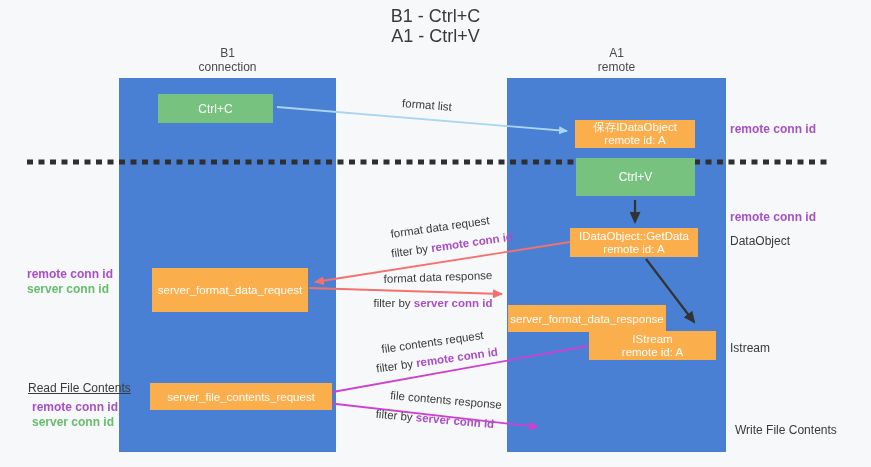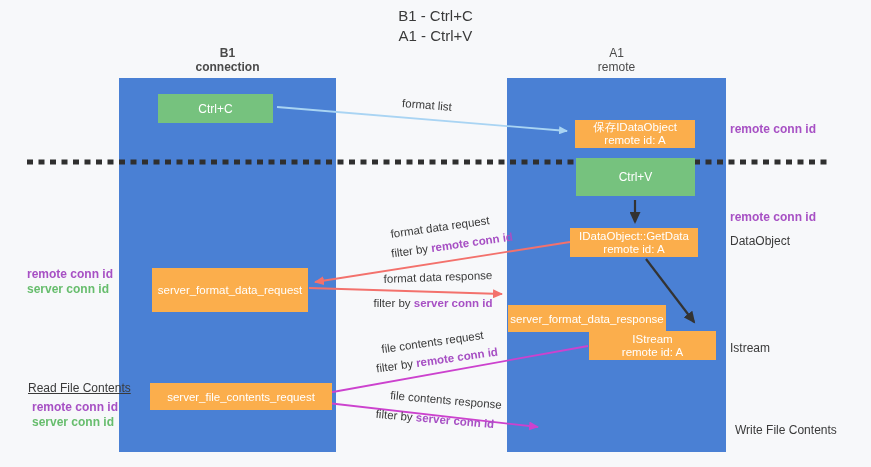--- a/index.html
+++ b/index.html
@@ -7,24 +7,24 @@
   #canvas {
     position:relative; width:871px; height:467px; overflow:hidden;
     background:#f7f8fa; color:#3c3c3c;
   }
   
   .lane { position:absolute; top:78px; height:374px; background:var(--lane); }
   .lane-left  { left:119px; width:217px; }
   .lane-right { left:507px; width:219px; }
   
   .title { position:absolute; left:0; right:0; top:6px; text-align:center;
-           font-size:15px; line-height:20px; color:#3a3a3a; }
+           font-size:18px; line-height:20px; color:#3a3a3a; }
   
   .lane-header { position:absolute; text-align:center; font-size:12px; line-height:14px; color:#4a4a4a; }
-  .lh-left  { left:119px; width:217px; top:46px;font-weight:bold; }
+  .lh-left  { left:119px; width:217px; top:46px; }
   .lh-right { left:507px; width:219px; top:46px; }
   
   .node { position:absolute; display:flex; flex-direction:column; justify-content:center;
           align-items:center; color:#ffffff; text-align:center; font-size:12px; line-height:14px; }
   .green  { background:var(--green_box); }
   .orange { background:var(--orange_box); font-size:11.5px; }
   .n-ctrlc   { left:158px; top:94px;  width:115px; height:29px; }
   .n-ctrlv   { left:576px; top:158px; width:119px; height:38px; }
   .n-saveido { left:575px; top:120px; width:120px; height:28px; line-height:13px; }
   .n-getdata { left:570px; top:228px; width:128px; height:29px; line-height:13px; }

